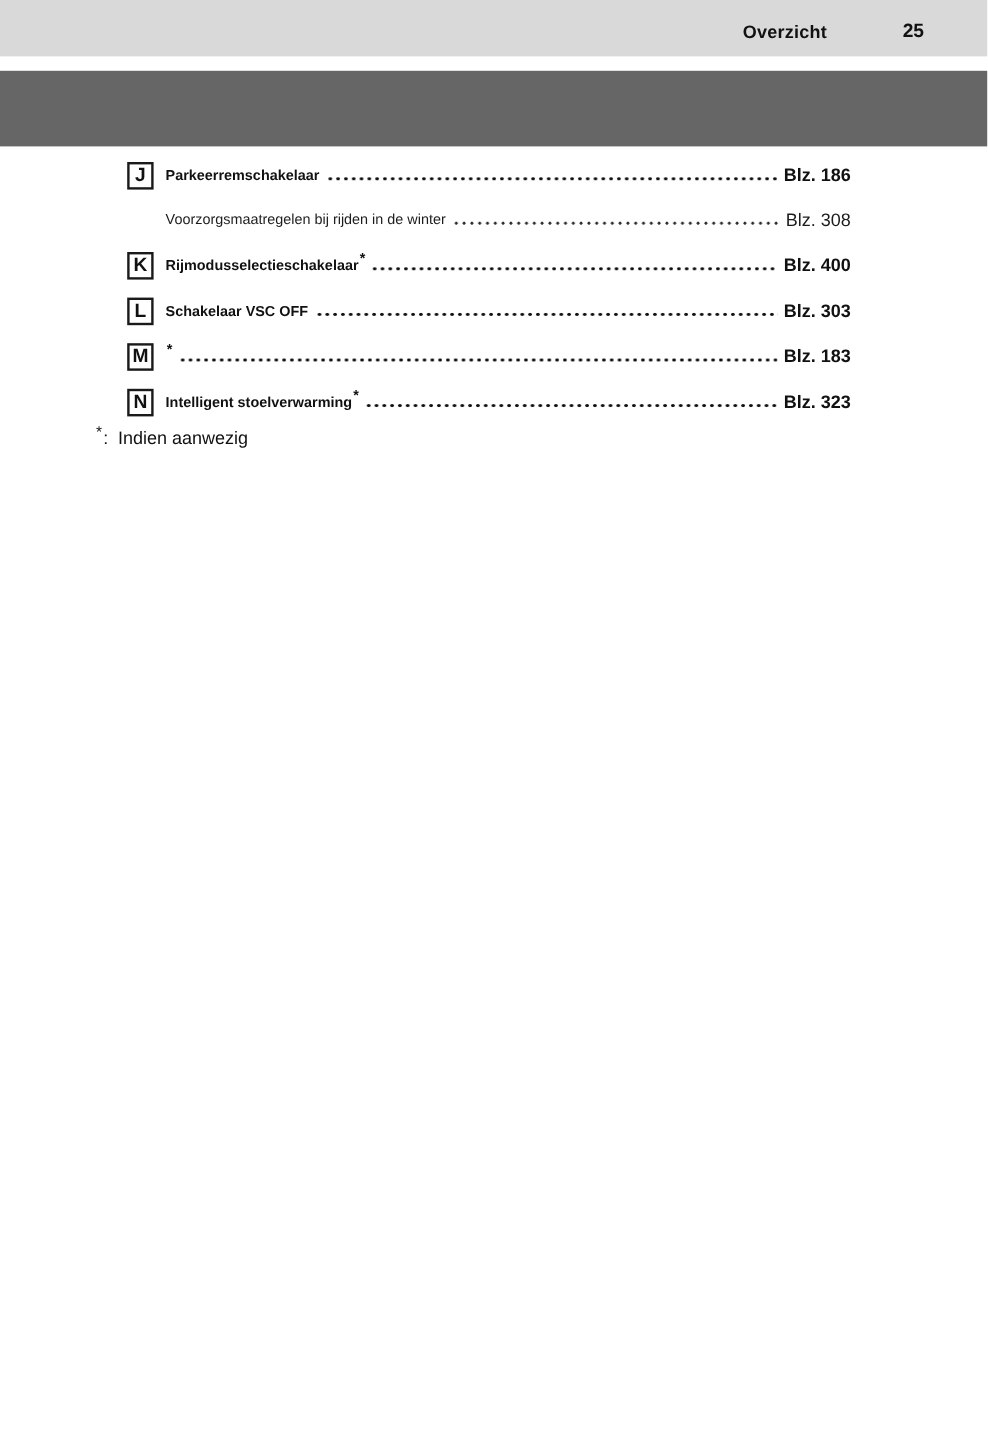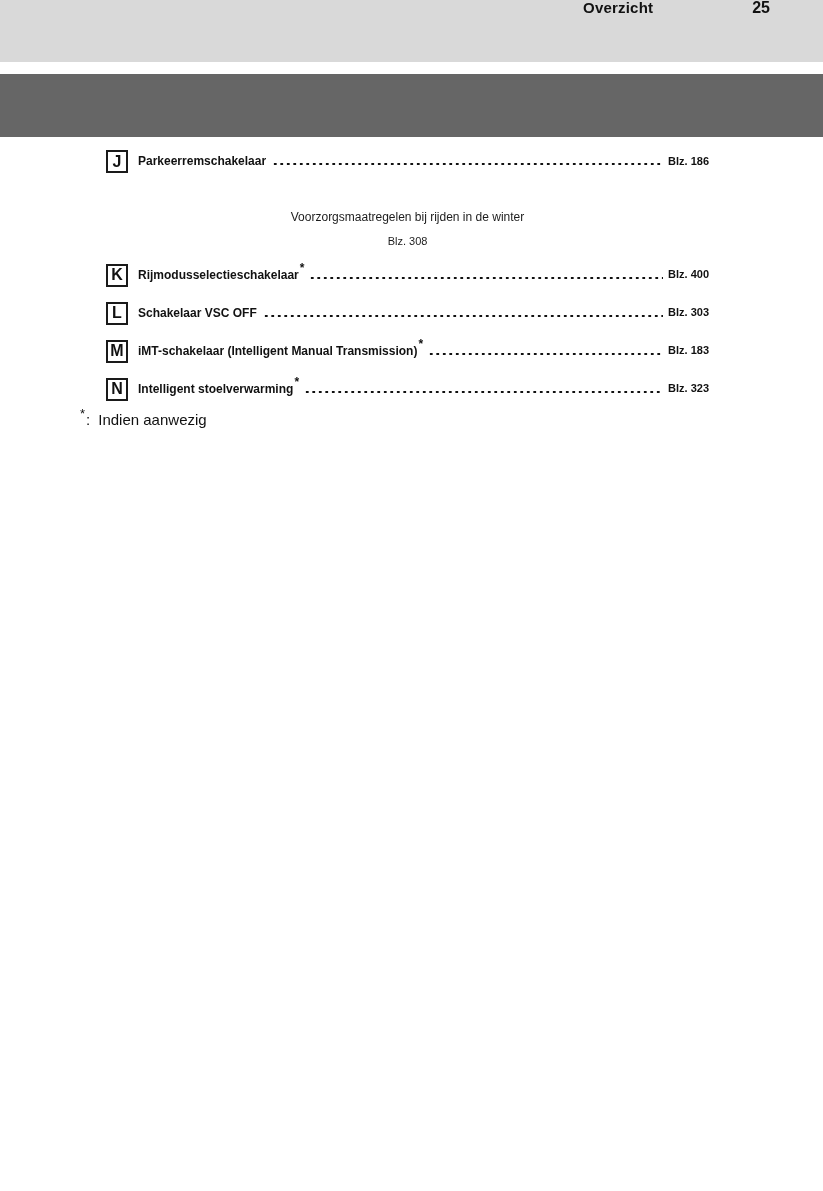--- a/index.html
+++ b/index.html
@@ -12,27 +12,26 @@
   .page {
     width: 823px;
     height: 1191px;
     position: relative;
     background: #ffffff;
     font-family: "Liberation Sans", "DejaVu Sans", sans-serif;
     color: var(--text);
     overflow: hidden;
   }
   .header-bar {
-    height: 62px;
+    height: 47px;
     background: var(--header-bar);
     display: flex;
     justify-content: flex-end;
-    align-items: flex-start;
+    align-items: flex-end;
     padding: 0 53px 12px 0;
-    gap: 36px;
   }
   .section-title {
     font-size: 15px;
     font-weight: bold;
     line-height: 1;
     margin-right: 63px;
     letter-spacing: 0.2px;
   }
   .page-number {
     font-size: 16px;
@@ -45,21 +44,21 @@
     background: var(--divider-band);
   }
   .toc {
     padding: 13px 114px 0 106px;
   }
   .toc-row {
     display: flex;
     align-items: center;
   }
   .toc-row.first { margin-top: 0; }
-  .toc-row.sub   { margin-top: 14px; flex-direction: column; }
+  .toc-row.sub   { margin-top: 14px; }
   .toc-row.main + .toc-row.main,
   .toc-row.sub + .toc-row.main { margin-top: 15px; }
   .letterbox {
     width: 22px;
     height: 23px;
     border: 2px solid #1a1a1a;
     display: flex;
     align-items: center;
     justify-content: center;
     font-weight: bold;
@@ -95,21 +94,21 @@
     margin: 0 5px 7px 5px;
     background-image: radial-gradient(circle, var(--text) 1.4px, rgba(0,0,0,0) 1.5px);
     background-size: 6.5px 4px;
     background-repeat: repeat-x;
     background-position: left center;
   }
   .toc-row.sub .leader {
     background-image: radial-gradient(circle, #2a2a2a 1.2px, rgba(0,0,0,0) 1.3px);
   }
   .pageref {
-    font-size: 11px;
+    font-size: 15px;
     white-space: nowrap;
     flex: 0 0 auto;
     line-height: 1.2;
     text-align: center;
   }
   .footnote {
     margin: 10px 0 0 80px;
     font-size: 15px;
     display: flex;
     align-items: center;
@@ -159,21 +158,20 @@
     <div class="toc-row main">
       <span class="letterbox">L</span>
       <span class="label">Schakelaar VSC OFF</span>
       <span class="marker"></span>
       <span class="leader"></span>
       <span class="pageref">Blz. 303</span>
     </div>
 
     <div class="toc-row main">
       <span class="letterbox">M</span>
-      <span class="label">iMT-schakelaar (Intelligent Manual Transmission)</span>
       <span class="marker">*</span>
       <span class="leader"></span>
       <span class="pageref">Blz. 183</span>
     </div>
 
     <div class="toc-row main">
       <span class="letterbox">N</span>
       <span class="label">Intelligent stoelverwarming</span>
       <span class="marker">*</span>
       <span class="leader"></span>

